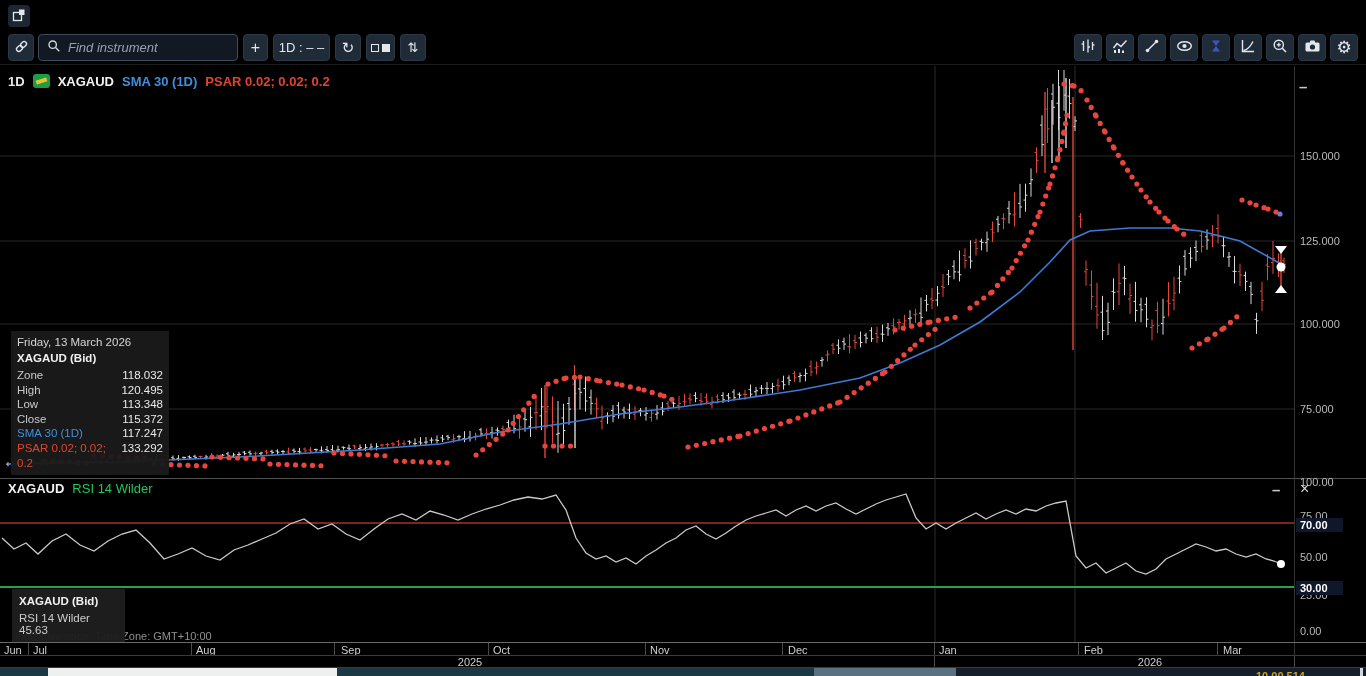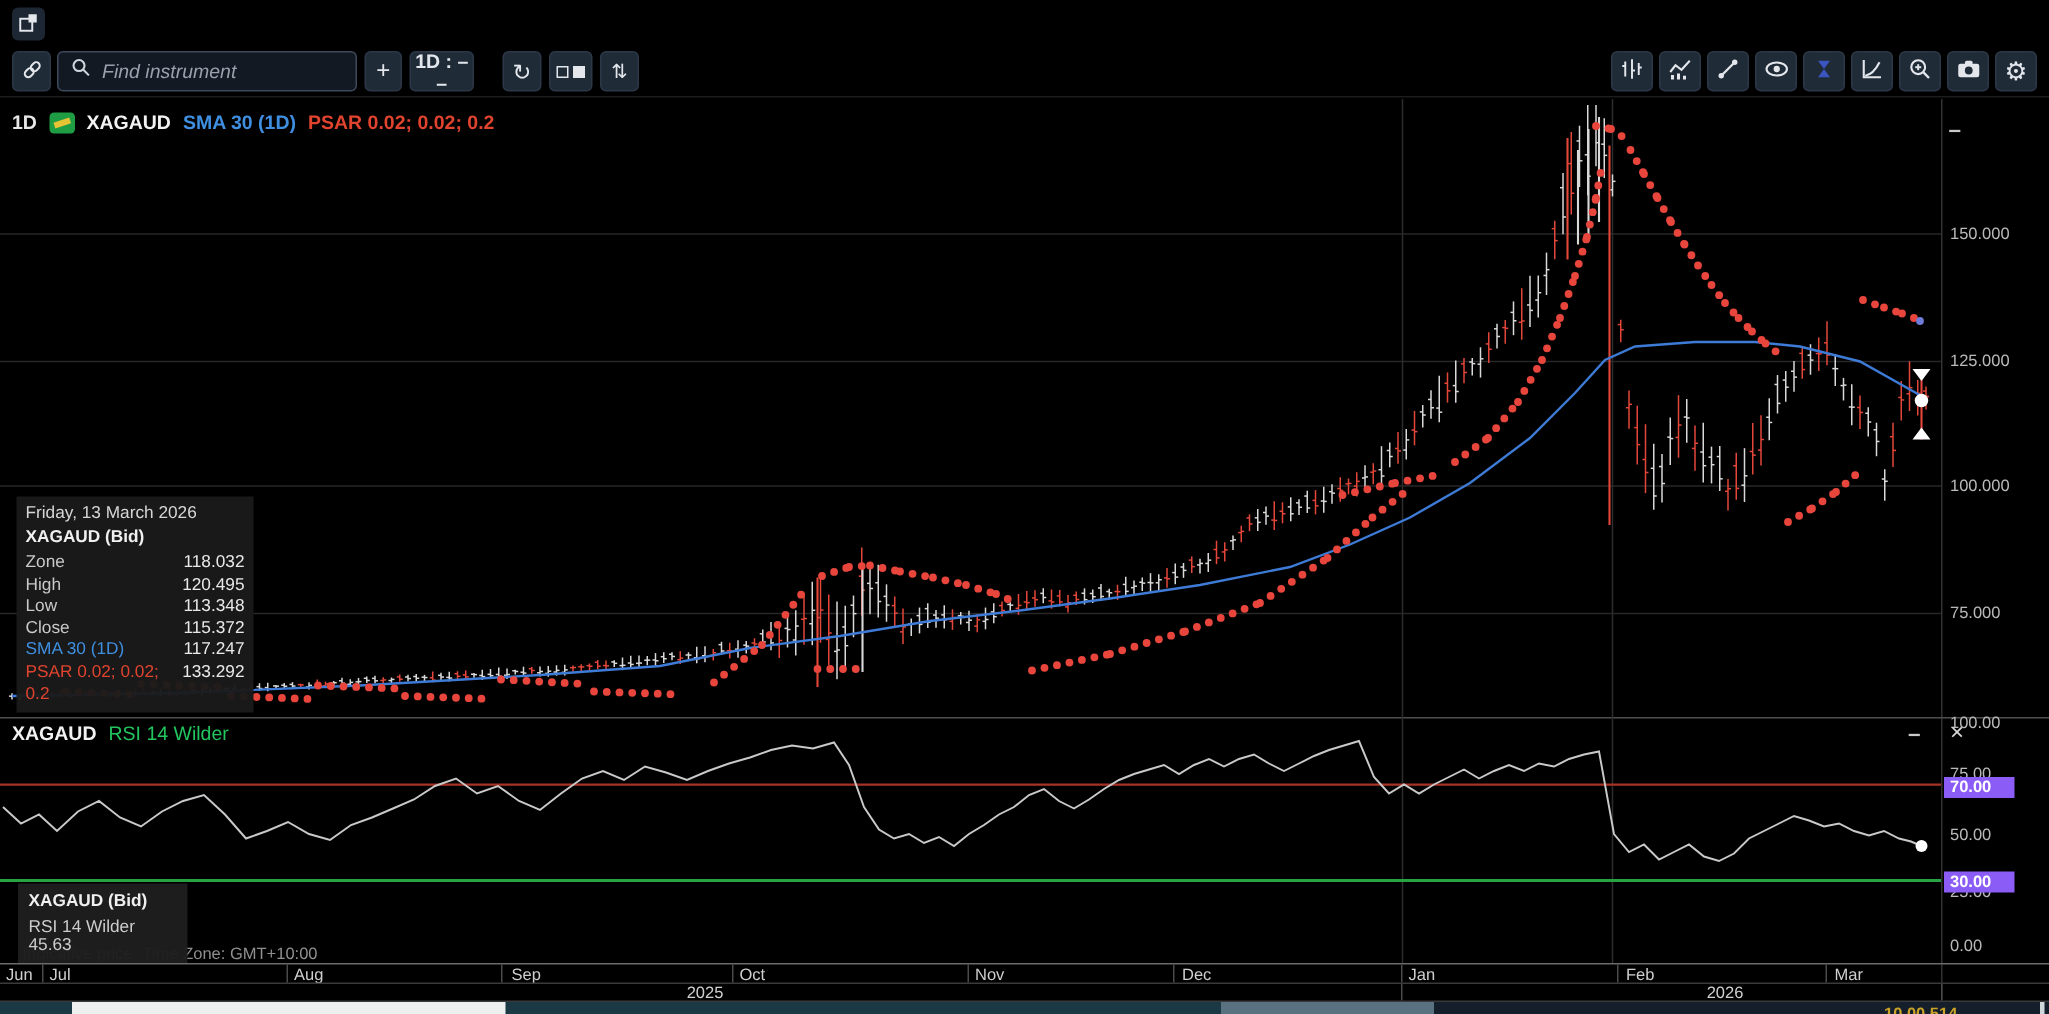--- a/index.html
+++ b/index.html
@@ -21,32 +21,32 @@
   .search-box { position:absolute; left:38px; top:4px; width:200px; height:27px; background:#121923;
     border:1px solid #3d4a5c; border-radius:4px; display:flex; align-items:center; padding:0 8px; gap:7px;}
   .search-box input { flex:1; background:transparent; border:none; outline:none; color:#f9a8d4;
     font-style:italic; font-size:13px; font-family:"Liberation Sans",sans-serif;}
   .search-box input::placeholder { color:#98a1ad; }
   .right-icons { position:absolute; right:8px; top:4px; display:flex; gap:4px; }
   .right-icons .tbtn { position:static; width:28px; }
   .sq-outline { width:8px; height:8px; border:1.5px solid #e3e7ec; display:inline-block; margin-right:3px;}
   .sq-fill { width:8px; height:8px; background:#e3e7ec; display:inline-block;}
   
-  .legend { position:absolute; left:8px; top:74px; display:flex; align-items:flex-end; gap:8px;
+  .legend { position:absolute; left:8px; top:74px; display:flex; align-items:flex-start; gap:8px;
     font-size:13px; font-weight:bold; z-index:5; }
   .legend .tf { color:#e8e8e8; }
   .instr-icon { width:17px; height:14px; background:#1f9d44; border-radius:3px; position:relative; overflow:hidden;}
   .instr-icon::after { content:""; position:absolute; left:3px; top:5px; width:11px; height:4px;
     background:#e7c433; transform:rotate(-18deg); }
   .legend .sym { color:#f2f2f2; }
   .legend .sma { color:#3f8fe0; }
   .legend .psar { color:#e0442f; }
   svg.layer { position:absolute; left:0; }
   .axis-label { position:absolute; left:1300px; color:#b9b9b9; font-size:11px; transform:translateY(-50%); }
-  .axis-badge { position:absolute; left:1296px; width:47px; height:14px; background:#8b5cf6; color:#fff;
+  .axis-badge { position:absolute; left:1296px; width:47px; height:14px; background:#0f172a; color:#fff;
     font-size:11px; font-weight:bold; text-align:left; padding-left:4px; line-height:14px; transform:translateY(-50%); }
   .minimize-dash { position:absolute; color:#c9c9c9; font-size:15px; font-weight:bold; cursor:pointer; line-height:10px;}
   .panel-x { position:absolute; color:#d6d6d6; font-size:16px; cursor:pointer; line-height:12px;}
   
   .tip { position:absolute; background:rgba(26,26,26,0.96); z-index:8; font-size:11.5px; padding:5px 6px 5px 6px;}
   .tip .date { color:#d6d6d6; margin-bottom:4px;}
   .tip .title { color:#f0f0f0; font-weight:bold; margin-bottom:4px;}
   .tip-row { display:flex; justify-content:space-between; line-height:14.6px;}
   .tip-row .l { color:#c9c9c9; } .tip-row .v { color:#e9e9e9; }
   .tip-row.sma .l, .tip-row.sma { color:#3f8fe0; }
@@ -105,21 +105,21 @@
     <div class="search-box">
       <span>
         <svg width="14" height="14" viewBox="0 0 16 16">
             <circle cx="6.5" cy="6.5" r="4.2" fill="none" stroke="#cfd5dc" stroke-width="1.6"></circle>
             <line x1="9.8" y1="9.8" x2="14" y2="14" stroke="#cfd5dc" stroke-width="1.6"></line>
           </svg>
       </span>
       <input placeholder="Find instrument" style="">
     </div>
     <button class="tbtn" style="left:243px;width:25px;font-size:16px;">+</button>
-    <button class="tbtn" style="left:273px;width:43px;font-weight:bold;">1D : – –</button>
+    <button class="tbtn" style="left:273px;width:57px;font-weight:normal;">1D : – –</button>
     <button class="tbtn" style="left:335px;width:26px;font-size:15px;">
         <span>↻</span>
       </button>
     <button class="tbtn" style="left:366px;width:29px;">
       <span class="sq-outline"></span>
         <span class="sq-fill"></span>
     </button>
     <button class="tbtn" style="left:400px;width:26px;font-size:13px;">
         <span>⇅</span>
       </button>

